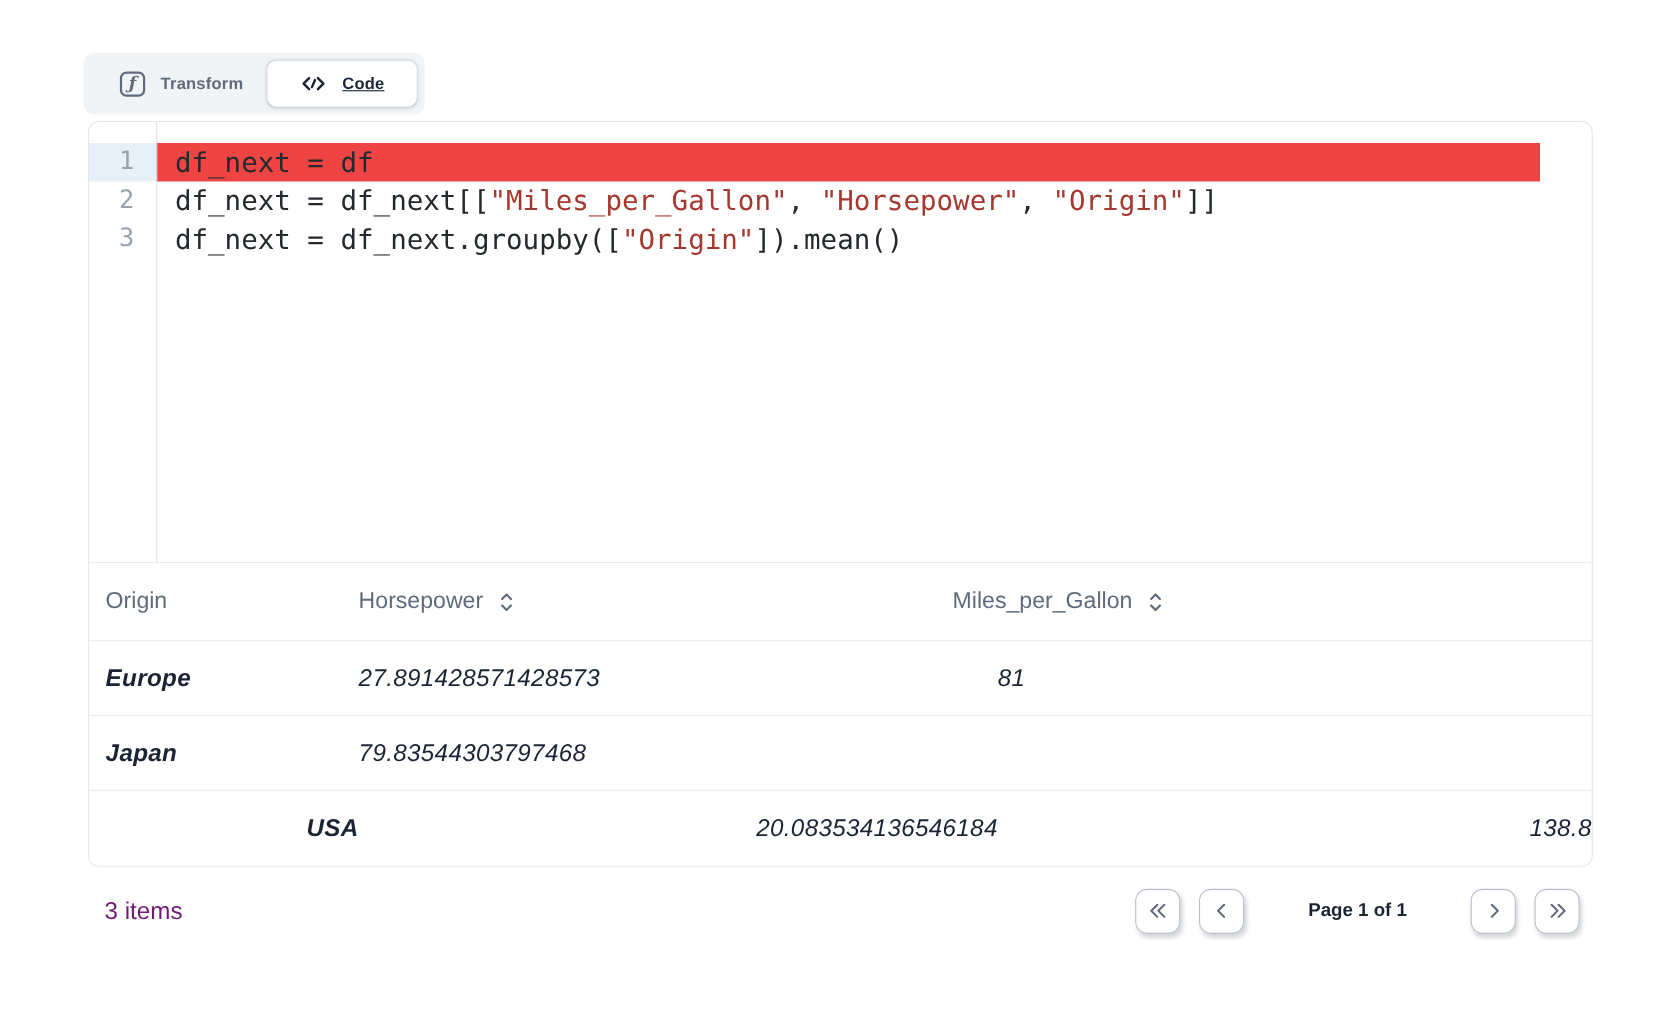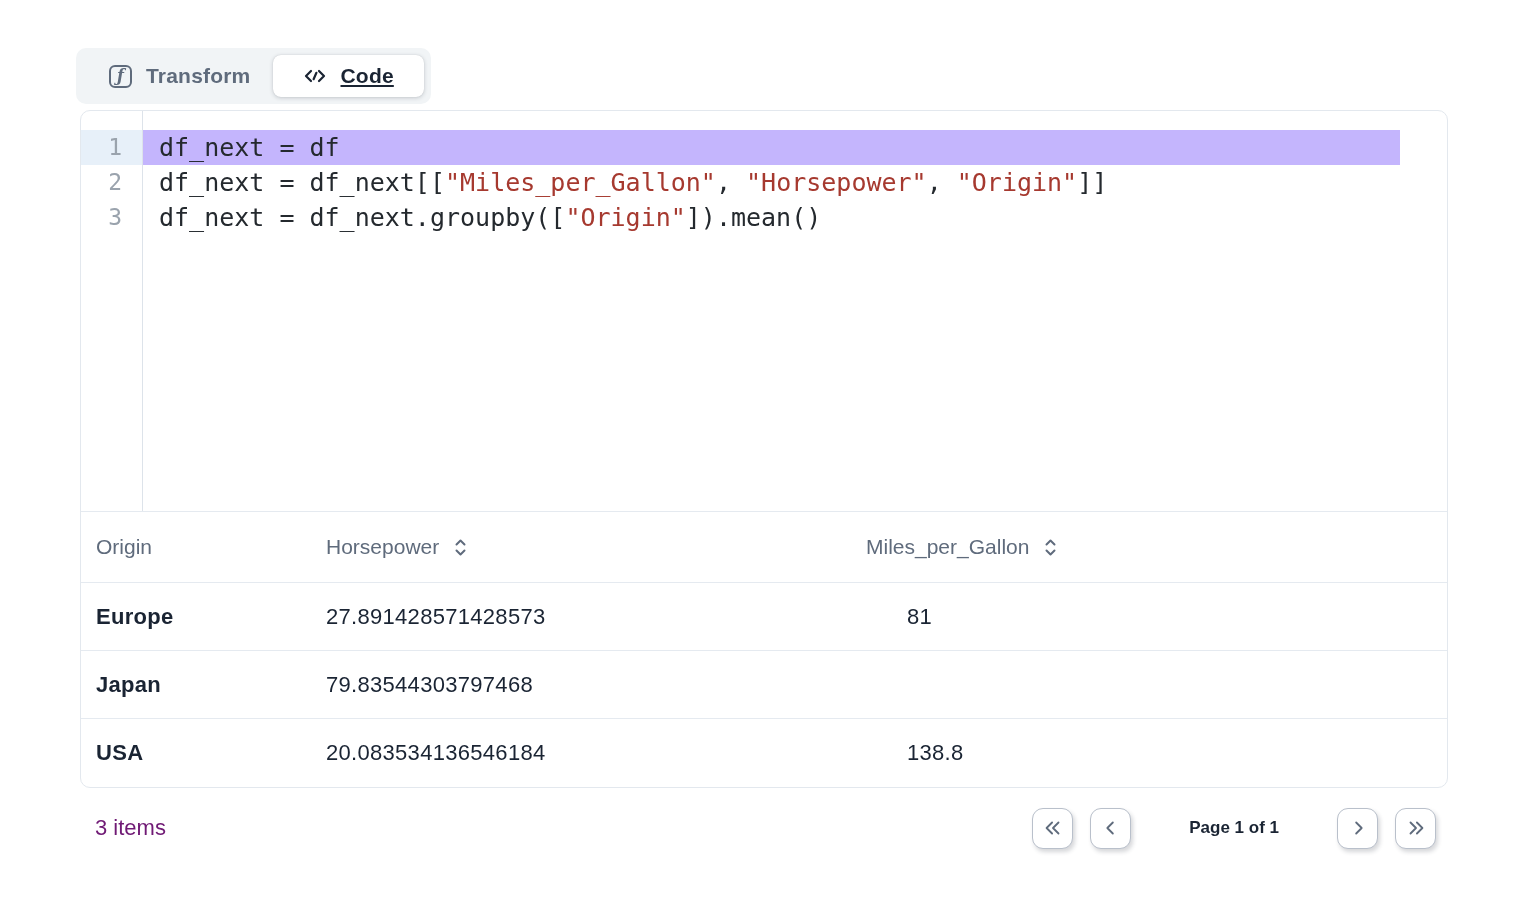--- a/index.html
+++ b/index.html
@@ -16,21 +16,21 @@
   .tab {
     display:flex; align-items:center; gap:14px; height:42px;
     border-radius:8px; cursor:pointer; white-space:nowrap;
   }
   .tab-inactive { padding:0 22px 0 26px; color:#5f6b7c; }
   .tab-active {
     padding:0 30px; background:#ffffff; color:#1a2433;
     box-shadow:0 1px 4px rgba(26,36,51,.20), 0 0 1px rgba(26,36,51,.18);
     text-decoration:underline;
   }
-  .tab-label { font-size:21px; font-weight:600; letter-spacing:.2px;text-align:center; }
+  .tab-label { font-size:15px; font-weight:600; letter-spacing:.2px;text-align:center; }
   .fn-icon {
     width:23px; height:23px; border:2px solid #5f6b7c; border-radius:6px;
     display:flex; align-items:center; justify-content:center;
     font-family:"DejaVu Serif", serif; font-style:italic; font-weight:700;
     font-size:16px; color:#5f6b7c; line-height:1;
   }
   .code-icon svg { display:block; }
 
   
   .panel {
@@ -42,30 +42,30 @@
   .editor { position:relative; height:401px; border-bottom:1px solid #e5eaf0;
     font-family:"DejaVu Sans Mono", monospace; padding-top:19px; }
   .gutter-divider { position:absolute; left:61px; top:0; bottom:0; width:1px; background:#dde3ea; }
   .cm-line { display:flex; height:35px; line-height:35px; font-size:25px; }
   .cm-line .gutter {
     width:61px; flex:0 0 61px; text-align:right; padding-right:20px;
     font-size:23px; color:#9aa3ad;
   }
   .cm-line .codetext { flex:1; padding-left:17px; margin-right:47px; white-space:pre; color:#24292e; }
   .cm-line.active .gutter { background:#e7f0f9; }
-  .cm-line.active .codetext { background:#c4b5fd; }
+  .cm-line.active .codetext { background:#ef4444; }
   .seg-string { color:#a6392f; }
   .seg-code { color:#24292e; }
 
   
   .thead { display:flex; align-items:center; height:71px; border-bottom:1px solid #e5eaf0; }
   .hcell { display:flex; align-items:center; gap:14px; color:#5f6b7c; font-size:21px; }
   .trow { display:flex; align-items:center; height:68px; border-bottom:1px solid #e5eaf0; }
-  .trow:last-child { border-bottom:none; }
-  .tcell { font-size:22px; color:#1a2433; letter-spacing:.3px; }
+  .trow:last-child { border-bottom:none;text-align:right; }
+  .tcell { font-size:22px; color:#1a2433; letter-spacing:.3px;font-style:italic; }
   .col1 { width:245px; flex:0 0 245px; padding-left:15px; }
   .col2 { width:581px; flex:0 0 581px; }
   .col3 { flex:1; }
   .cell-bold { font-weight:700; }
   .sort-icon { display:inline-flex; }
   .sort-icon svg { display:block; }
 
   
   .footer {
     position:absolute; left:80px; top:790px; width:1368px; height:76px;

